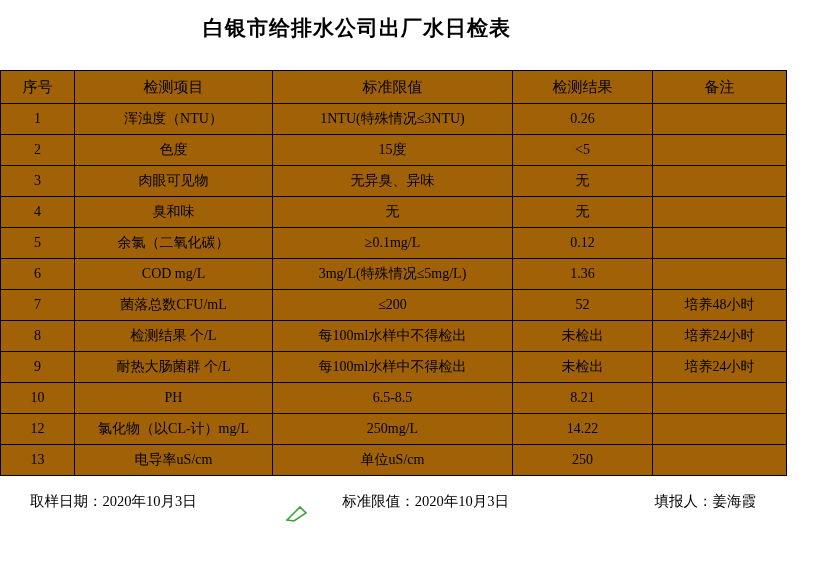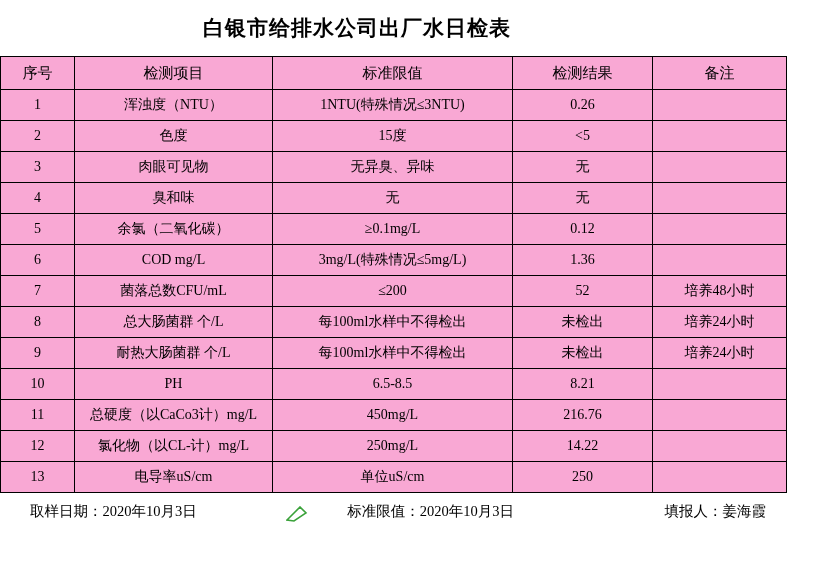--- a/index.html
+++ b/index.html
@@ -24,24 +24,24 @@
     text-align: center;
     font-size: 21px;
     font-weight: bold;
     letter-spacing: 1px;
     padding-top: 14px;
     padding-bottom: 12px;
     font-family: "Liberation Serif", "DejaVu Serif", serif;
   }
   table.report {
     border-collapse: collapse;
-    margin: 2px auto;
+    margin: 16px auto;
     width: 786px;
     table-layout: fixed;
-    background: #f9a8d4;
+    background: #a16207;
   }
   table.report th,
   table.report td {
     border: 1px solid #000000;
     text-align: center;
     vertical-align: middle;
     font-size: 14px;
     height: 30px;
     padding: 0 2px;
     font-family: "Liberation Serif", "DejaVu Serif", serif;
@@ -72,21 +72,21 @@
     margin: 9px auto 0 auto;
     font-size: 14.5px;
     justify-content: space-between;
     padding: 0 4px;
     box-sizing: border-box;
     font-family: "Liberation Serif", "DejaVu Serif", serif;
     text-align: right;
   }
   .footer .f-left { margin-left: 26px; }
   .footer .f-mid { margin-left: 0px; }
-  .footer .f-right { margin-right: 16px; }
+  .footer .f-right { margin-right: 26px; }
 
   .stamp-mark {
     position: absolute;
     left: 286px;
     top: 506px;
     width: 22px;
     height: 16px;
     pointer-events: none;
   }
   .stamp-mark svg { display: block; }
@@ -160,47 +160,40 @@
       </tr>
       <tr>
         <td class="no-cell">7</td>
         <td class="item-cell">菌落总数CFU/mL</td>
         <td class="limit-cell">≤200</td>
         <td class="result-cell">52</td>
         <td class="remark-cell">培养48小时</td>
       </tr>
       <tr>
         <td class="no-cell">8</td>
-        <td class="item-cell">总大肠菌群 个/L</td>
+        <td class="item-cell">检测结果 个/L</td>
         <td class="limit-cell">每100ml水样中不得检出</td>
         <td class="result-cell">未检出</td>
         <td class="remark-cell">培养24小时</td>
       </tr>
       <tr>
         <td class="no-cell">9</td>
         <td class="item-cell">耐热大肠菌群 个/L</td>
         <td class="limit-cell">每100ml水样中不得检出</td>
         <td class="result-cell">未检出</td>
         <td class="remark-cell">培养24小时</td>
       </tr>
       <tr>
         <td class="no-cell">10</td>
         <td class="item-cell">PH</td>
         <td class="limit-cell">6.5-8.5</td>
         <td class="result-cell">8.21</td>
         <td class="remark-cell"></td>
       </tr>
       <tr>
-        <td class="no-cell">11</td>
-        <td class="item-cell">总硬度（以CaCo3计）mg/L</td>
-        <td class="limit-cell">450mg/L</td>
-        <td class="result-cell">216.76</td>
-        <td class="remark-cell"></td>
-      </tr>
-      <tr>
         <td class="no-cell">12</td>
         <td class="item-cell">氯化物（以CL-计）mg/L</td>
         <td class="limit-cell">250mg/L</td>
         <td class="result-cell">14.22</td>
         <td class="remark-cell"></td>
       </tr>
       <tr>
         <td class="no-cell">13</td>
         <td class="item-cell">电导率uS/cm</td>
         <td class="limit-cell">单位uS/cm</td>

